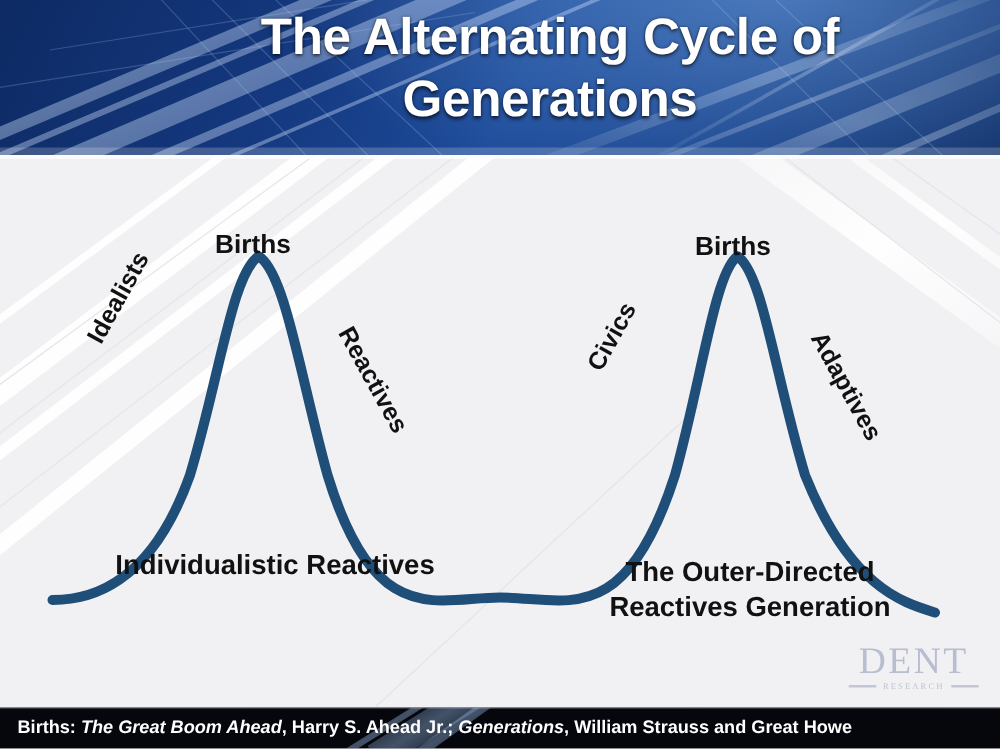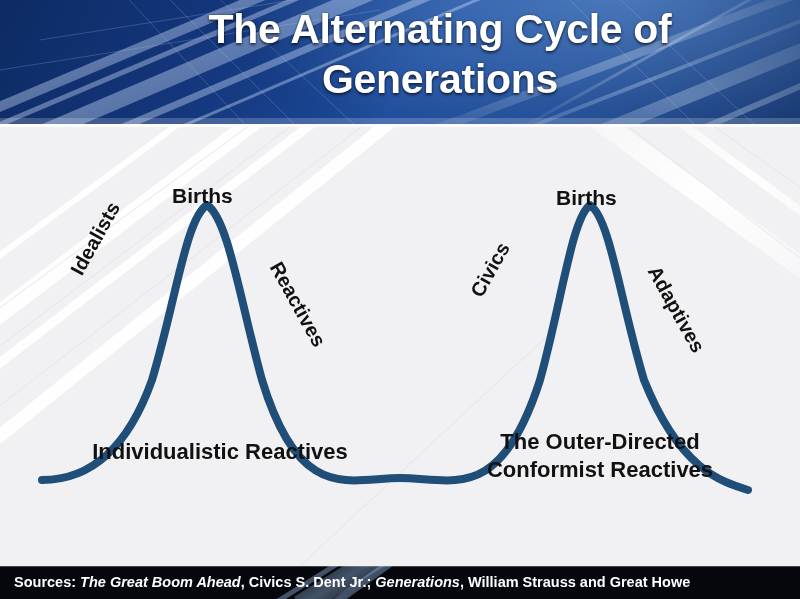--- a/index.html
+++ b/index.html
@@ -96,21 +96,21 @@
     transform: rotate(-61deg);
     transform-origin: left top;
   }
   #adaptives {
     left: 663px; top: 262px;
     transform: rotate(61deg);
     transform-origin: left top;
   }
 
   #gen-left  { left: 60px;  top: 438px; width: 320px; }
-  #gen-right { left: 440px; top: 428px; width: 320px; }
+  #gen-right { left: 440px; top: 444px; width: 320px; }
 
   
   .logo {
     position: absolute;
     left: 672px; top: 514px;
     width: 118px;
     text-align: center;
     z-index: 6;
   }
   .logo-word {
@@ -271,40 +271,48 @@
   <div class="lbl lbl-slope" id="civics">Civics</div>
 
   <div class="lbl lbl-slope" id="adaptives">Adaptives</div>
 
   <div class="lbl lbl-gen" id="gen-left">
     <div>Individualistic Reactives</div>
   </div>
 
   <div class="lbl lbl-gen" id="gen-right">
     <div>The Outer-Directed</div>
-    <div>Conformist Reactives</div>
-  </div>
-
+    <div>Reactives Generation</div>
+  </div>
+
+  <div class="logo">
+    <div class="logo-word">DENT</div>
+    <div class="logo-sub">
+      <span class="rule"></span>
+      <span class="sub-txt">RESEARCH</span>
+      <span class="rule"></span>
+    </div>
+  </div>
 
   <div class="footer">
     <div class="footer-top-edge"></div>
     <svg class="footer-streaks" viewBox="0 0 800 33" preserveAspectRatio="none">
       <defs>
         <linearGradient id="fs" x1="0" y1="0" x2="1" y2="1">
           <stop offset="0%" stop-color="#9fc3f0" stop-opacity="0"></stop>
           <stop offset="50%" stop-color="#9fc3f0" stop-opacity="0.40"></stop>
           <stop offset="100%" stop-color="#9fc3f0" stop-opacity="0"></stop>
         </linearGradient>
       </defs>
       <g stroke="url(#fs)" fill="none">
         <path d="M300,40 L380,-10" stroke-width="22"></path>
         <path d="M330,40 L400,-10" stroke-width="8"></path>
         <path d="M270,40 L350,-10" stroke-width="5"></path>
       </g>
     </svg>
     <div class="footer-text">
-      <span>Sources:</span>
-      <i>The Great Boom Ahead</i><span>, Civics S. Dent Jr.;</span>
+      <span>Births:</span>
+      <i>The Great Boom Ahead</i><span>, Harry S. Ahead Jr.;</span>
       <i>Generations</i><span>, William Strauss and Great Howe</span>
     </div>
   </div>
 
 </div>
 
 </body></html>

